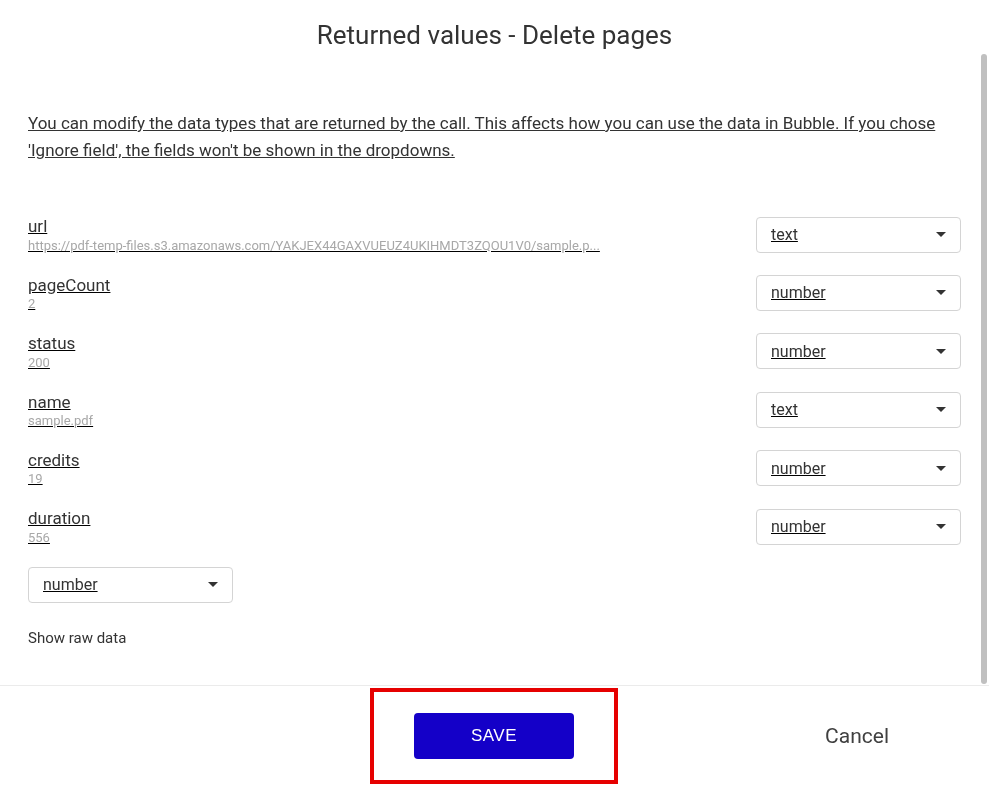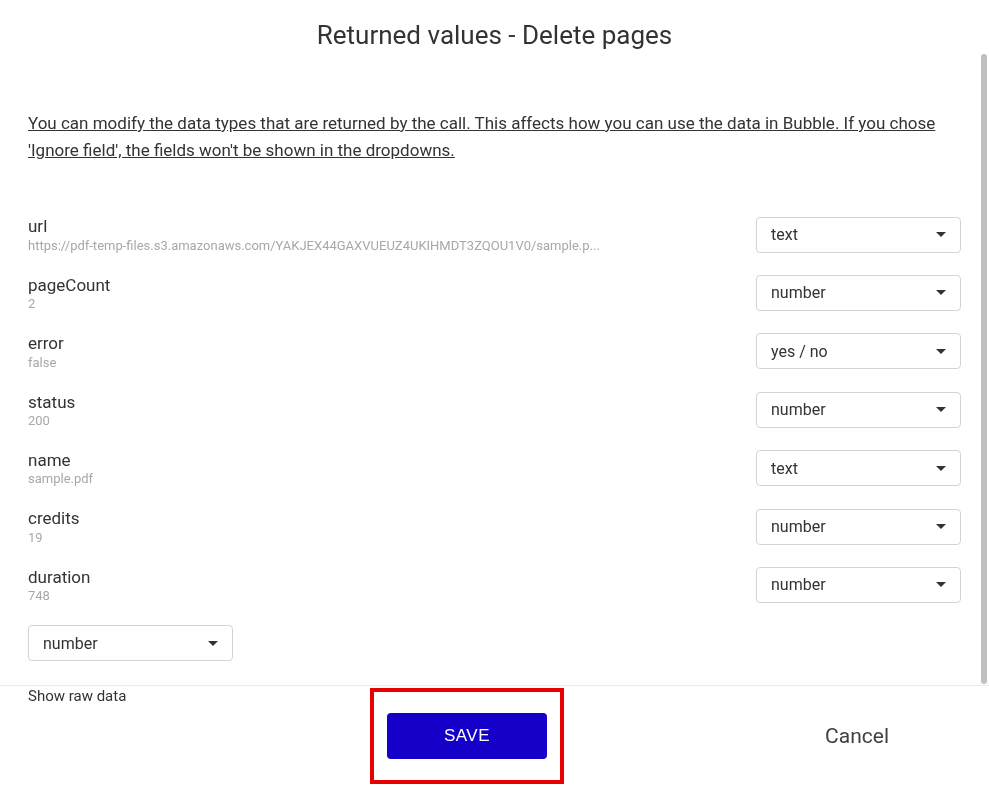--- a/index.html
+++ b/index.html
@@ -41,20 +41,21 @@
       line-height: 1.6;
       margin-top: 48px;
       margin-bottom: 52px;
       text-decoration: underline;
     }
     .field-row {
       display: flex;
       justify-content: space-between;
       align-items: center;
       margin-bottom: 22px;
+      text-decoration: underline;
     }
     .field-left {
       flex: 1;
       min-width: 0;
       padding-right: 20px;
     }
     .field-name {
       font-size: 17px;
       color: #333333;
       line-height: 1.2;
@@ -107,21 +108,21 @@
       right: 0;
       height: 100px;
       border-top: 1px solid #ebebeb;
       display: flex;
       align-items: center;
       justify-content: center;
     }
     .save-highlight {
       position: absolute;
       left: 370px;
-      width: 194px;
+      width: 248px;
       height: 96px;
       border: 4px solid #e60000;
       display: flex;
       align-items: center;
       justify-content: center;
     }
     .save-button {
       width: 160px;
       height: 46px;
       background: #1400c8;
@@ -168,30 +169,20 @@
     <div class="field-left">
       <div class="field-name">pageCount</div>
       <div class="field-sample">2</div>
     </div>
     <div class="dropdown">
       <span class="dropdown-label">number</span>
       <span class="caret"></span>
     </div>
   </div>
 
-  <div class="field-row">
-    <div class="field-left">
-      <div class="field-name">error</div>
-      <div class="field-sample">false</div>
-    </div>
-    <div class="dropdown">
-      <span class="dropdown-label">yes / no</span>
-      <span class="caret"></span>
-    </div>
-  </div>
 
   <div class="field-row">
     <div class="field-left">
       <div class="field-name">status</div>
       <div class="field-sample">200</div>
     </div>
     <div class="dropdown">
       <span class="dropdown-label">number</span>
       <span class="caret"></span>
     </div>
@@ -215,21 +206,21 @@
     </div>
     <div class="dropdown">
       <span class="dropdown-label">number</span>
       <span class="caret"></span>
     </div>
   </div>
 
   <div class="field-row">
     <div class="field-left">
       <div class="field-name">duration</div>
-      <div class="field-sample">748</div>
+      <div class="field-sample">556</div>
     </div>
     <div class="dropdown">
       <span class="dropdown-label">number</span>
       <span class="caret"></span>
     </div>
   </div>
 
   <div class="field-row">
     <div class="dropdown">
       <span class="dropdown-label">number</span>

